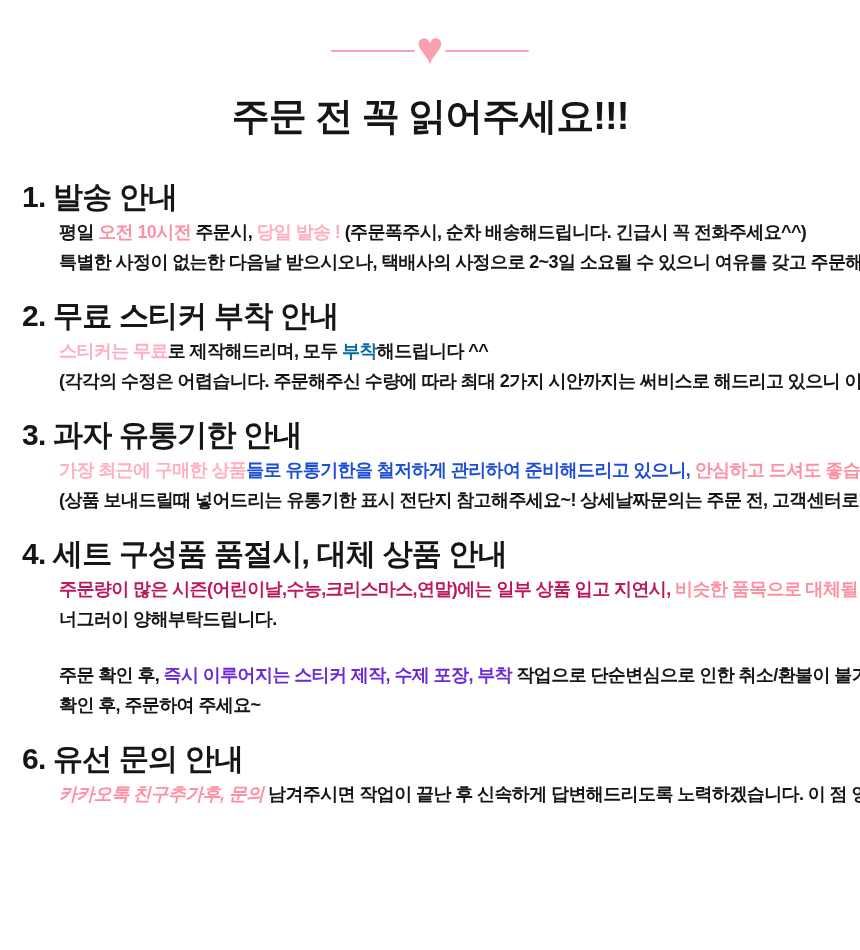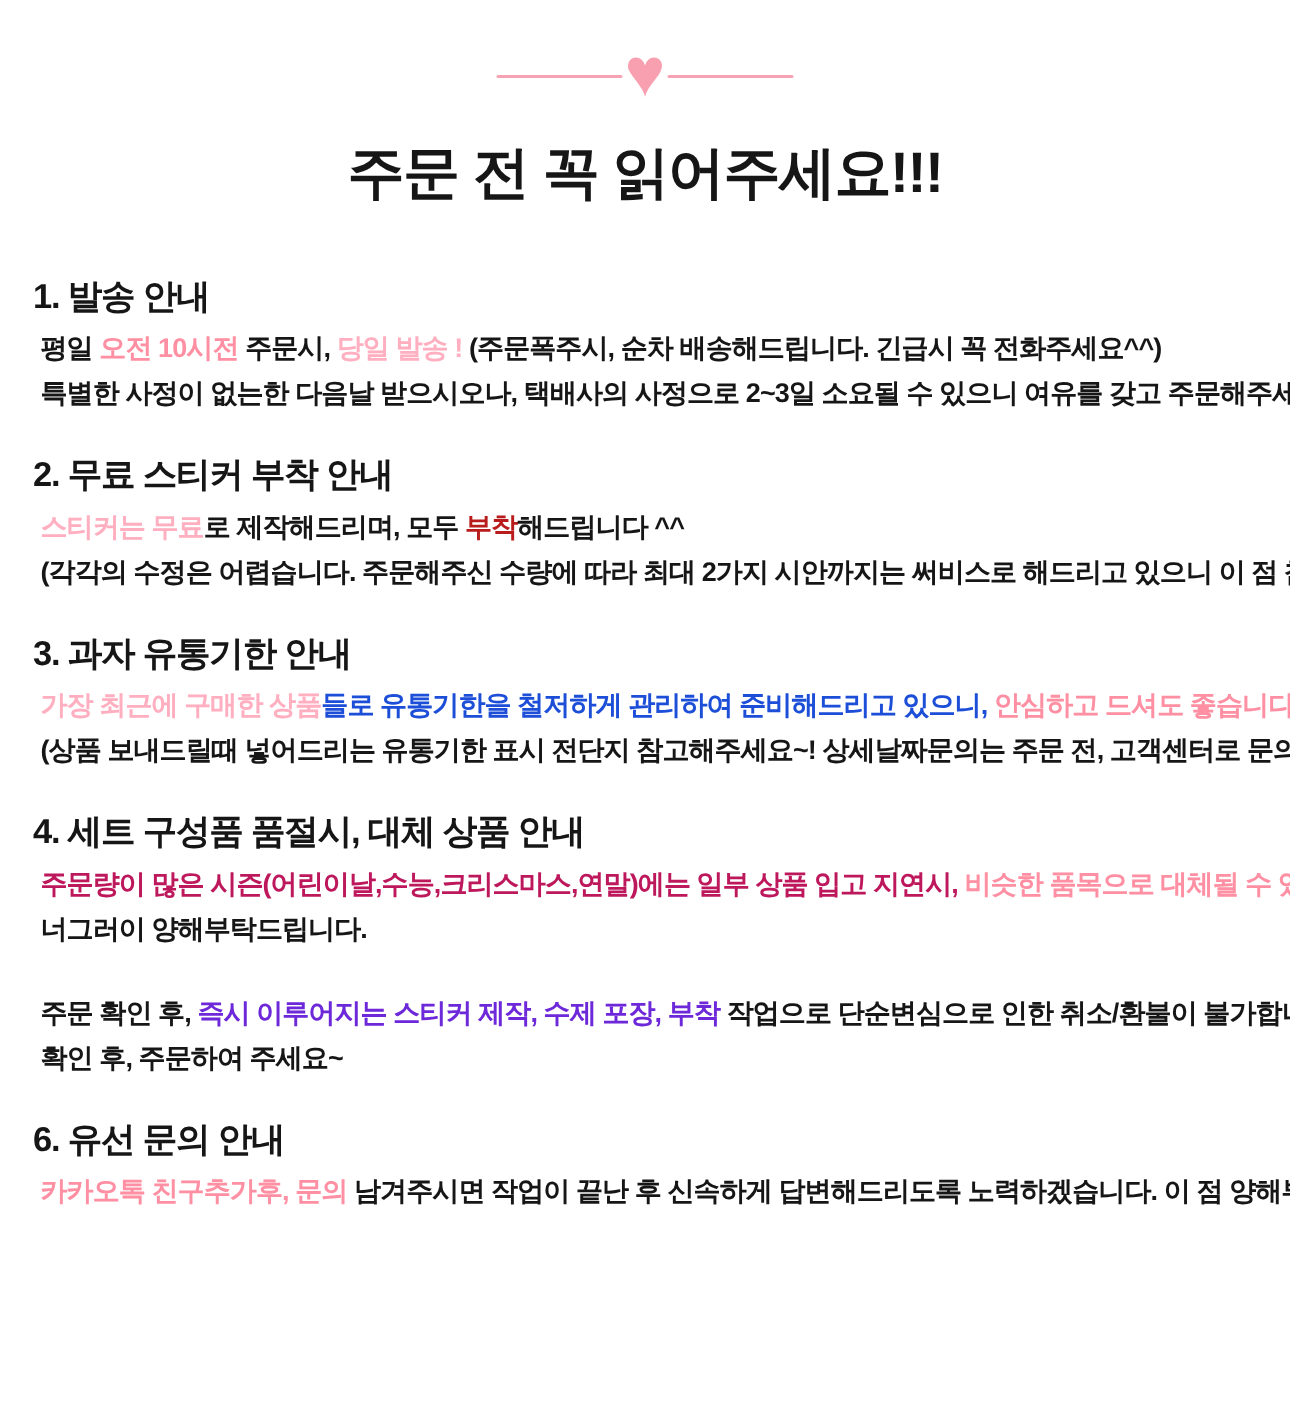--- a/index.html
+++ b/index.html
@@ -48,27 +48,28 @@
   }
   
   .sections {
     padding: 45px 24px 0 22px;
   }
   .notice-section {
     margin-bottom: 26px;
   }
   .sec-heading {
     margin: 0 0 7px 0;
-    font-size: 23px;
+    font-size: 30px;
     line-height: 26px;
     letter-spacing: -0.8px;
     font-weight: 700;
   }
   .sec-body {
     padding-left: 5px;
+    margin-left: 32px;
   }
   .body-line {
     margin: 0;
     font-size: 18px;
     line-height: 30px;
     letter-spacing: -0.6px;
     white-space: nowrap;
   }
 </style>
 </head>
@@ -89,21 +90,21 @@
     <h2 class="sec-heading">1. 발송 안내</h2>
     <div class="sec-body">
           <p class="body-line"><span style="color: rgb(22, 22, 22);">평일 </span><span style="color: rgb(255, 143, 162);">오전 10시전</span><span style="color: rgb(22, 22, 22);"> 주문시, </span><span style="color: rgb(255, 175, 192);">당일 발송 !</span><span style="color: rgb(22, 22, 22);">  (주문폭주시, 순차 배송해드립니다. 긴급시 꼭 전화주세요^^)</span></p>
           <p class="body-line"><span style="color: rgb(22, 22, 22);">특별한 사정이 없는한 다음날 받으시오나, 택배사의 사정으로 2~3일 소요될 수 있으니 여유를 갖고 주문해주세요~!</span></p>
         </div>
   </section>
 
   <section class="notice-section">
     <h2 class="sec-heading">2. 무료 스티커 부착 안내</h2>
     <div class="sec-body">
-          <p class="body-line"><span style="color: rgb(255, 175, 192);">스티커는 무료</span><span style="color: rgb(22, 22, 22);">로 제작해드리며, 모두 </span><span style="color: #b91c1c;">부착</span><span style="color: rgb(22, 22, 22);">해드립니다 ^^</span></p>
+          <p class="body-line"><span style="color: rgb(255, 175, 192);">스티커는 무료</span><span style="color: rgb(22, 22, 22);">로 제작해드리며, 모두 </span><span style="color: #0369a1;">부착</span><span style="color: rgb(22, 22, 22);">해드립니다 ^^</span></p>
           <p class="body-line"><span style="color: rgb(22, 22, 22);">(각각의 수정은 어렵습니다. 주문해주신 수량에 따라 최대 2가지 시안까지는 써비스로 해드리고 있으니 이 점 참고해주세요^^)</span></p>
         </div>
   </section>
 
   <section class="notice-section">
     <h2 class="sec-heading">3. 과자 유통기한 안내</h2>
     <div class="sec-body">
           <p class="body-line"><span style="color: rgb(255, 175, 192);">가장 최근에 구매한 상품</span><span style="color: #1d4ed8;">들로 유통기한을 철저하게 관리하여 준비해드리고 있으니, </span><span style="color: rgb(255, 143, 162);">안심하고 드셔도 좋습니다^^</span></p>
           <p class="body-line"><span style="color: rgb(22, 22, 22);">(상품 보내드릴때 넣어드리는 유통기한 표시 전단지 참고해주세요~! 상세날짜문의는 주문 전, 고객센터로 문의주세요)</span></p>
         </div>
@@ -120,18 +121,18 @@
   <section class="notice-section">
     <div class="sec-body">
           <p class="body-line"><span style="color: rgb(22, 22, 22);">주문 확인 후, </span><span style="color: #6d28d9;">즉시 이루어지는 스티커 제작, 수제 포장, 부착</span><span style="color: rgb(22, 22, 22);"> 작업으로 단순변심으로 인한 취소/환불이 불가합니다.</span></p>
           <p class="body-line"><span style="color: rgb(22, 22, 22);">확인 후, 주문하여 주세요~</span></p>
         </div>
   </section>
 
   <section class="notice-section">
     <h2 class="sec-heading">6. 유선 문의 안내</h2>
     <div class="sec-body">
-          <p class="body-line"><span style="color: rgb(255, 143, 162);">카카오톡 친구추가후, 문의</span><span style="color: rgb(22, 22, 22);"> 남겨주시면 작업이 끝난 후 신속하게 답변해드리도록 노력하겠습니다. 이 점 양해부탁드립니다♡</span></p>
+          <p class="body-line"><span style="color: rgb(255, 143, 162); font-style: italic;">카카오톡 친구추가후, 문의</span><span style="color: rgb(22, 22, 22);"> 남겨주시면 작업이 끝난 후 신속하게 답변해드리도록 노력하겠습니다. 이 점 양해부탁드립니다♡</span></p>
         </div>
   </section>
 </div>
 
 </div>
 
 </body></html>

